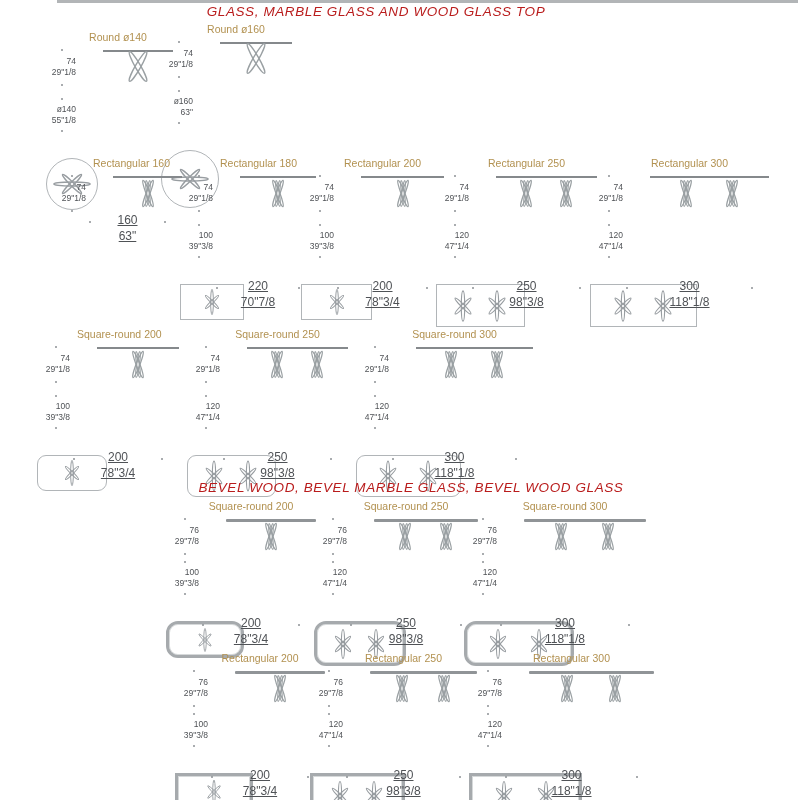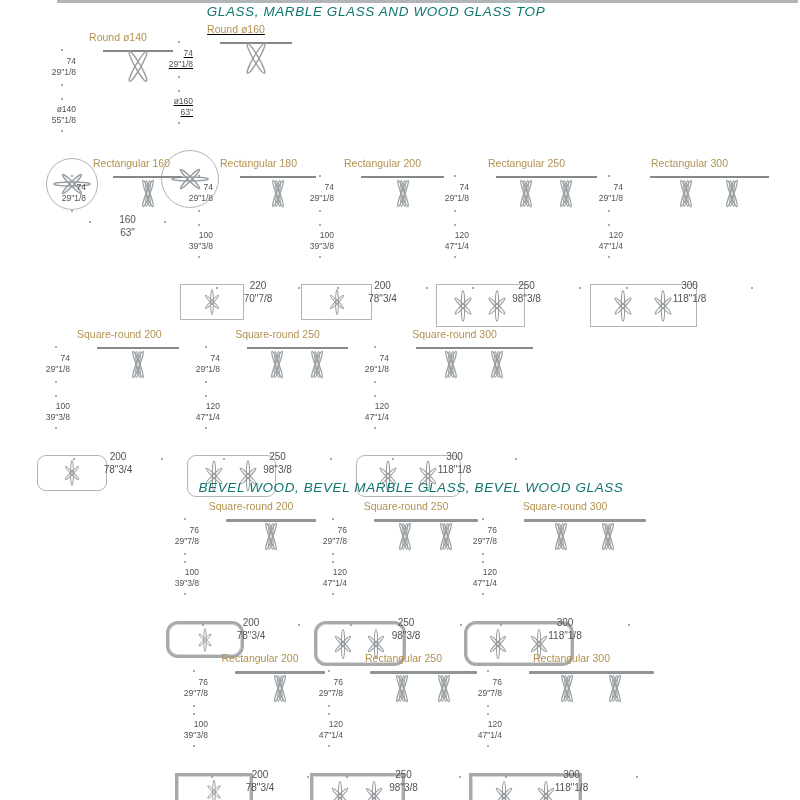--- a/index.html
+++ b/index.html
@@ -1,20 +1,20 @@
 <!DOCTYPE html>
 <html><head>
 <meta charset="utf-8">
 <style>
   html,body{margin:0;padding:0;background:#fff;}
   .canvas{position:relative;width:800px;height:800px;background:#fff;overflow:hidden;
           font-family:"Liberation Sans",sans-serif;}
   .topbar{position:absolute;left:57px;top:0;width:741px;height:3px;background:#b2b5b7;}
   .sec-title{position:absolute;font-style:italic;font-size:13.5px;letter-spacing:.6px;
-             color:#0f766e;text-align:center;white-space:nowrap;}
+             color:#b91c1c;text-align:center;white-space:nowrap;}
   #sec1-title{top:4px;left:0;width:752px;}
   #sec2-title{top:480px;left:14px;width:794px;}
 
   .fig{position:absolute;}
   .ftitle{margin-left:46px;width:var(--dw);text-align:center;font-size:10.5px;
           color:#b29150;height:14px;line-height:14px;margin-bottom:6px;white-space:nowrap;}
   .frow{display:flex;gap:20px;}
   .dimcol{flex:0 0 46px;width:46px;box-sizing:border-box;display:flex;flex-direction:column;
           justify-content:center;align-items:flex-end;padding-right:7px;position:relative;
           color:#4f5256;font-size:8.5px;line-height:1.3;text-align:right;white-space:nowrap;}
@@ -37,22 +37,22 @@
   .shape{position:relative;border:1.2px solid #b1b5b8;width:var(--sw);height:var(--sh);
          box-sizing:border-box;background:#fff;}
   .shape.circle{border-radius:50%;}
   .shape.rrect{border-radius:9px;}
   .bev .shape{border:3px solid #a6aaad;box-shadow:inset 0 0 0 1px #d6d9da;}
   .bev .shape.rrect{border-radius:12px;}
   .star{position:absolute;top:50%;left:50%;transform:translate(-50%,-50%);height:82%;}
   .star.s1{left:30%;} .star.s2{left:69%;}
   .star.horiz{transform:translate(-50%,-50%) rotate(90deg);height:40px;}
 
-  .ldim{margin-left:46px;width:var(--dw);text-align:center;font-size:10px;color:#4f5256;
-        line-height:1.3;margin-top:3px;position:relative;white-space:nowrap;}
+  .ldim{margin-left:46px;width:var(--dw);text-align:center;font-size:12px;color:#4f5256;
+        line-height:1.3;margin-top:3px;position:relative;white-space:nowrap;text-decoration:underline;}
   .ldim::before,.ldim::after{content:"";position:absolute;top:8px;width:2px;height:2px;
         border-radius:50%;background:#8d9194;}
   .ldim::before{left:-4px;} .ldim::after{right:-4px;}
   .dimcol span,.ldim span{display:block;}
 </style>
 </head>
 <body>
 
 <svg width="0" height="0" style="position:absolute">
   <defs>
@@ -107,21 +107,21 @@
       <div class="draw topdraw">
           <div class="shape circle">
             <svg class="star horiz" viewBox="0 0 42 42">
               <use href="#star"></use>
             </svg>
           </div>
         </div>
     </div>
   </div>
 
-  <div class="fig" style="left:154px;top:22px;text-decoration:underline;--dw:72px;--sw:58px;--sh:58px;">
+  <div class="fig" style="left:154px;top:22px;--dw:72px;--sw:58px;--sh:58px;">
     <div class="ftitle">Round ø160</div>
     <div class="frow srow">
       <div class="dimcol">
           <span>74</span>
           <span>29"1/8</span>
         </div>
       <div class="draw">
           <div class="topline"></div>
           <svg class="base roundx" viewBox="0 0 34 31">
             <use href="#xbase"></use>

